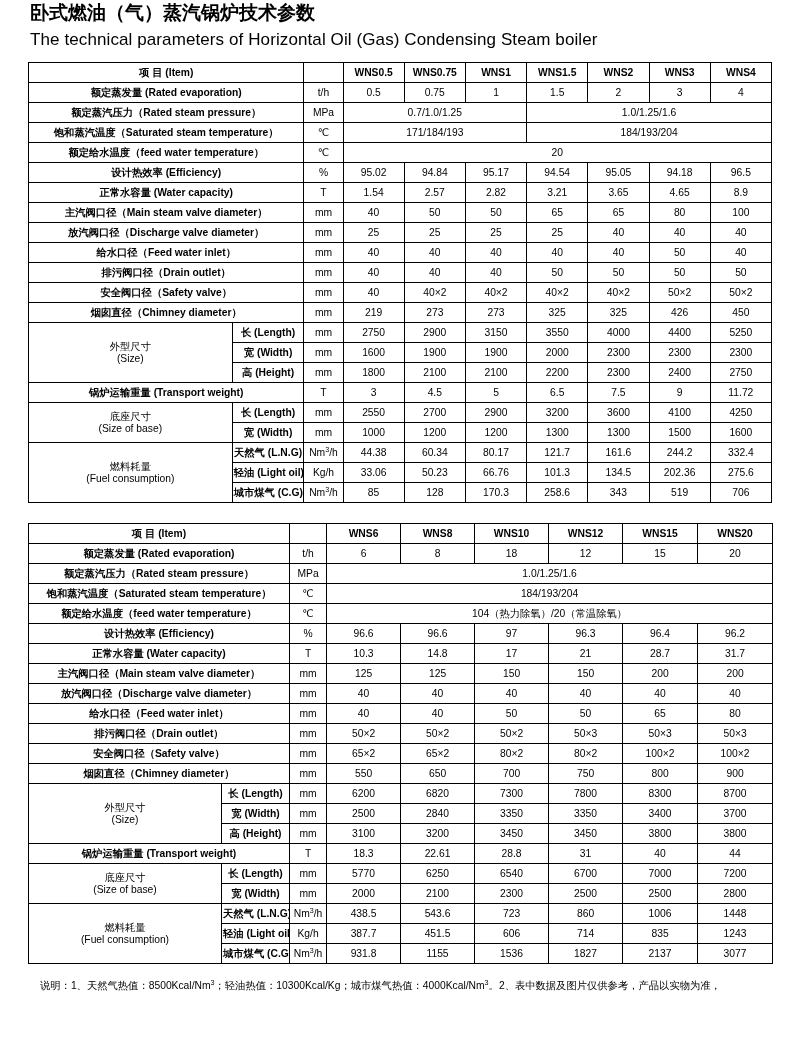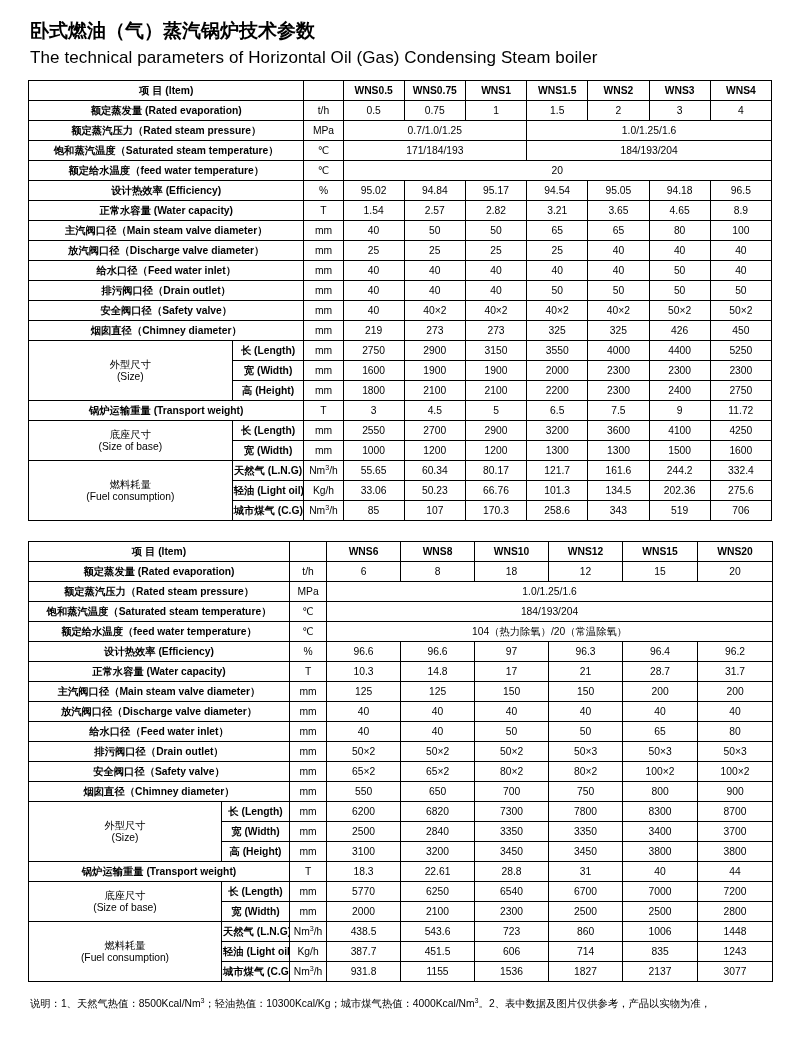--- a/index.html
+++ b/index.html
@@ -7,21 +7,21 @@
     width:800px;height:1056px;
     background:#ffffff;
     font-family:"Liberation Sans","DejaVu Sans",sans-serif;
     color:#000;
     -webkit-font-smoothing:antialiased;
   }
   .page{
     position:relative;
     width:800px;height:1056px;
     box-sizing:border-box;
-    padding:18px 28px 10px 28px;
+    padding:0 28px 10px 28px;
   }
   .title-cn{
     font-size:19px;
     font-weight:bold;
     letter-spacing:0px;
     margin:0 0 4px 2px;
   }
   .title-en{
     font-size:17px;
     font-weight:normal;
@@ -60,21 +60,21 @@
   }
   td.unit{font-size:9.6px;}
   .sup{font-size:7.2px;vertical-align:super;}
   .gap{height:20px;}
   .notes{
     margin-top:13px;
     font-size:10.3px;
     line-height:1.55;
     text-align:left;
     width:744px;
-    margin-left:2px;
+    margin-left:12px;
   }
   .notes span{display:inline;}
 </style>
 </head>
 <body>
 
 <div class="page">
 
   <div class="title-cn">卧式燃油（气）蒸汽锅炉技术参数</div>
   <div class="title-en">The technical parameters of Horizontal Oil (Gas) Condensing Steam boiler</div>
@@ -304,21 +304,21 @@
         <td>1600</td>
       </tr>
 
       <tr>
         <td class="grp" rowspan="3" colspan="2">
           <div>燃料耗量</div>
           <div>(Fuel consumption)</div>
         </td>
         <td class="lbl">天然气 (L.N.G)</td>
         <td class="unit"><span>Nm</span><span class="sup">3</span><span>/h</span></td>
-        <td>55.65</td>
+        <td>44.38</td>
         <td>60.34</td>
         <td>80.17</td>
         <td>121.7</td>
         <td>161.6</td>
         <td>244.2</td>
         <td>332.4</td>
       </tr>
       <tr>
         <td class="lbl">轻油 (Light oil)</td>
         <td class="unit"><span>Kg/h</span><span class="sup"></span><span></span></td>
@@ -327,21 +327,21 @@
         <td>66.76</td>
         <td>101.3</td>
         <td>134.5</td>
         <td>202.36</td>
         <td>275.6</td>
       </tr>
       <tr>
         <td class="lbl">城市煤气 (C.G)</td>
         <td class="unit"><span>Nm</span><span class="sup">3</span><span>/h</span></td>
         <td>85</td>
-        <td>107</td>
+        <td>128</td>
         <td>170.3</td>
         <td>258.6</td>
         <td>343</td>
         <td>519</td>
         <td>706</td>
       </tr>
     </tbody>
   </table>
 
   <div class="gap"></div>

